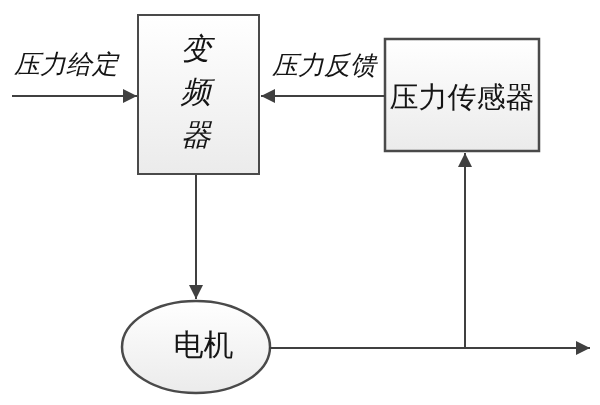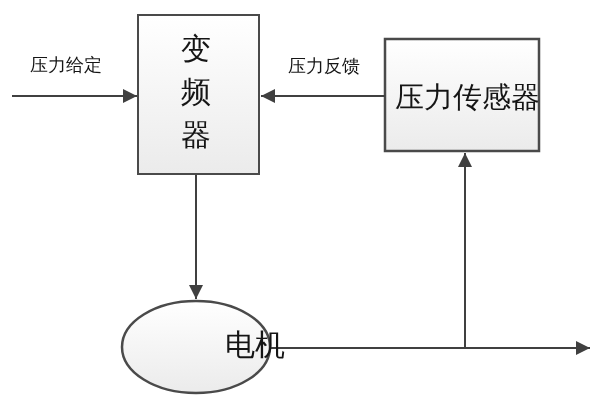--- a/index.html
+++ b/index.html
@@ -30,31 +30,32 @@
   }
   .label {
     position: absolute;
     color: var(--text, #151515);
     text-align: center;
     white-space: nowrap;
   }
   .node-label {
     font-size: 30px;
     line-height: 38px;
-    text-align: right;
   }
   .vertical-label {
     white-space: normal;
     word-break: break-all;
     font-size: 30px;
     line-height: 43px;
+    font-style: italic;
   }
   .edge-label {
-    font-size: 18px;
+    font-size: 26px;
     line-height: 28px;
+    font-style: italic;
   }
   .lbl-inverter { left: 177px; top: 27px;  width: 38px;  }
   .lbl-sensor   { left: 384px; top: 78px;  width: 156px; font-size: 29px; }
   .lbl-motor    { left: 122px; top: 326px; width: 163px; }
   .lbl-setpoint { left: 12px;  top: 51px;  width: 108px; }
   .lbl-feedback { left: 270px; top: 52px;  width: 108px; }
 </style>
 </head>
 <body>
 

